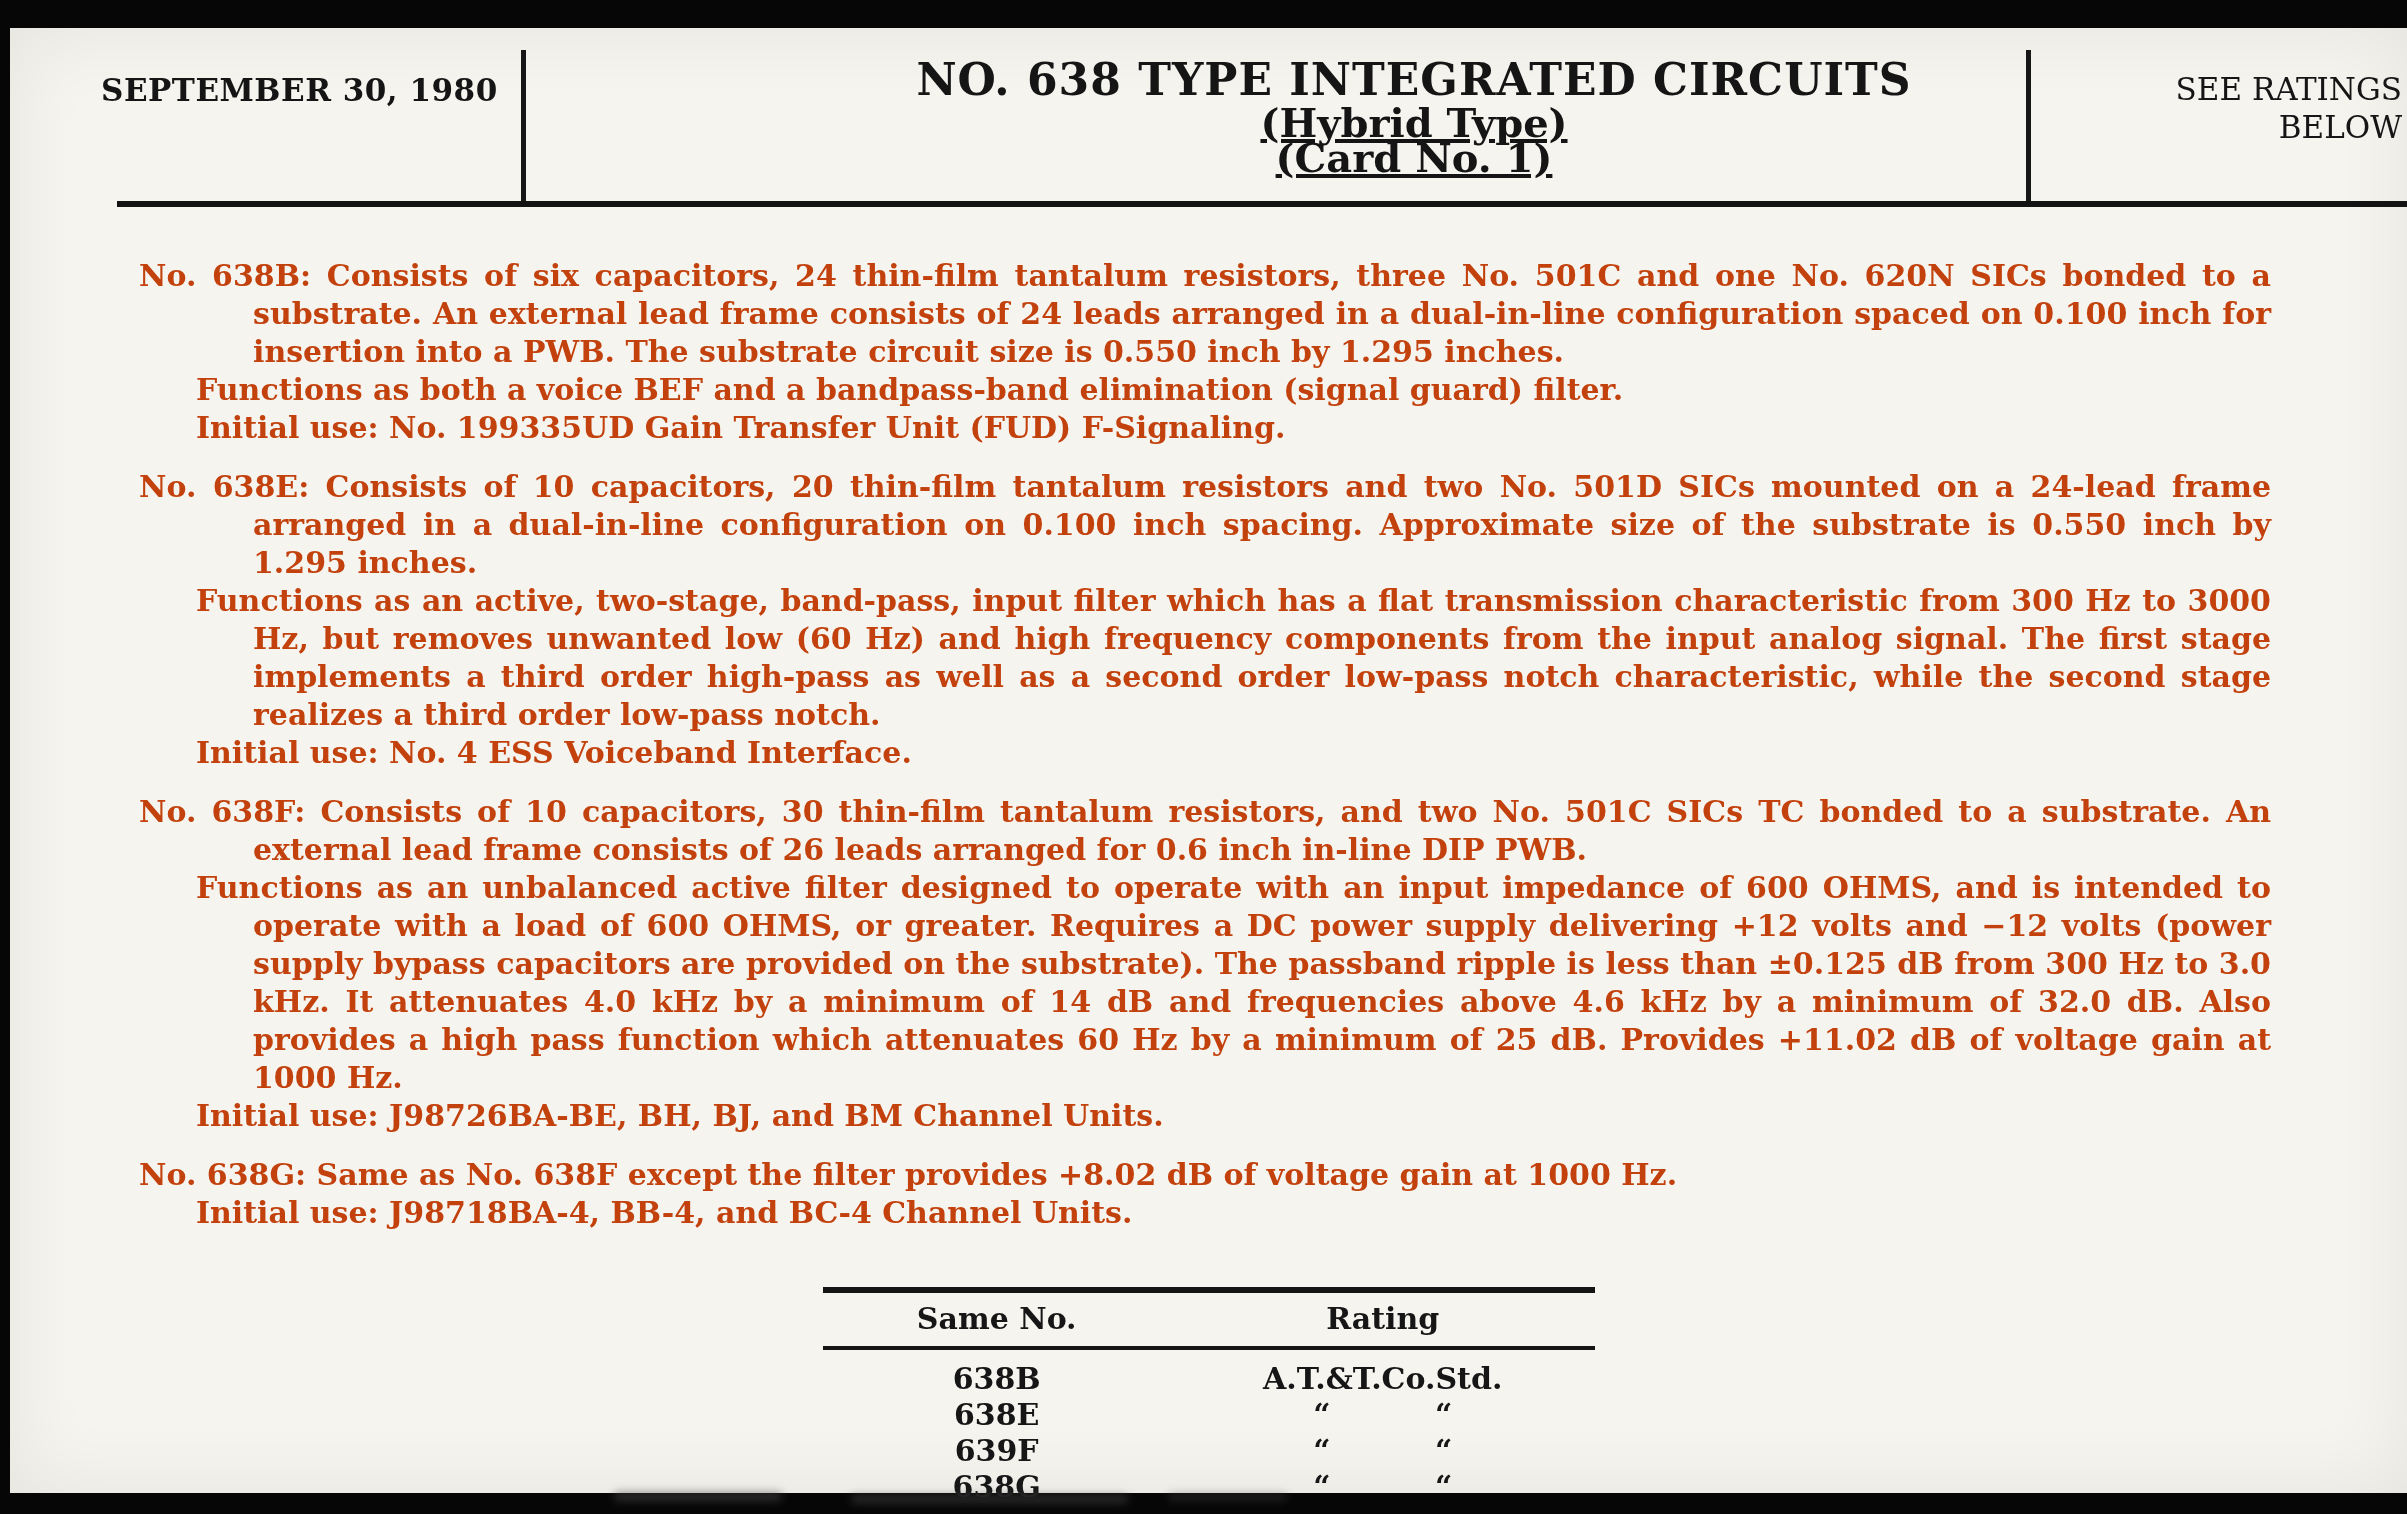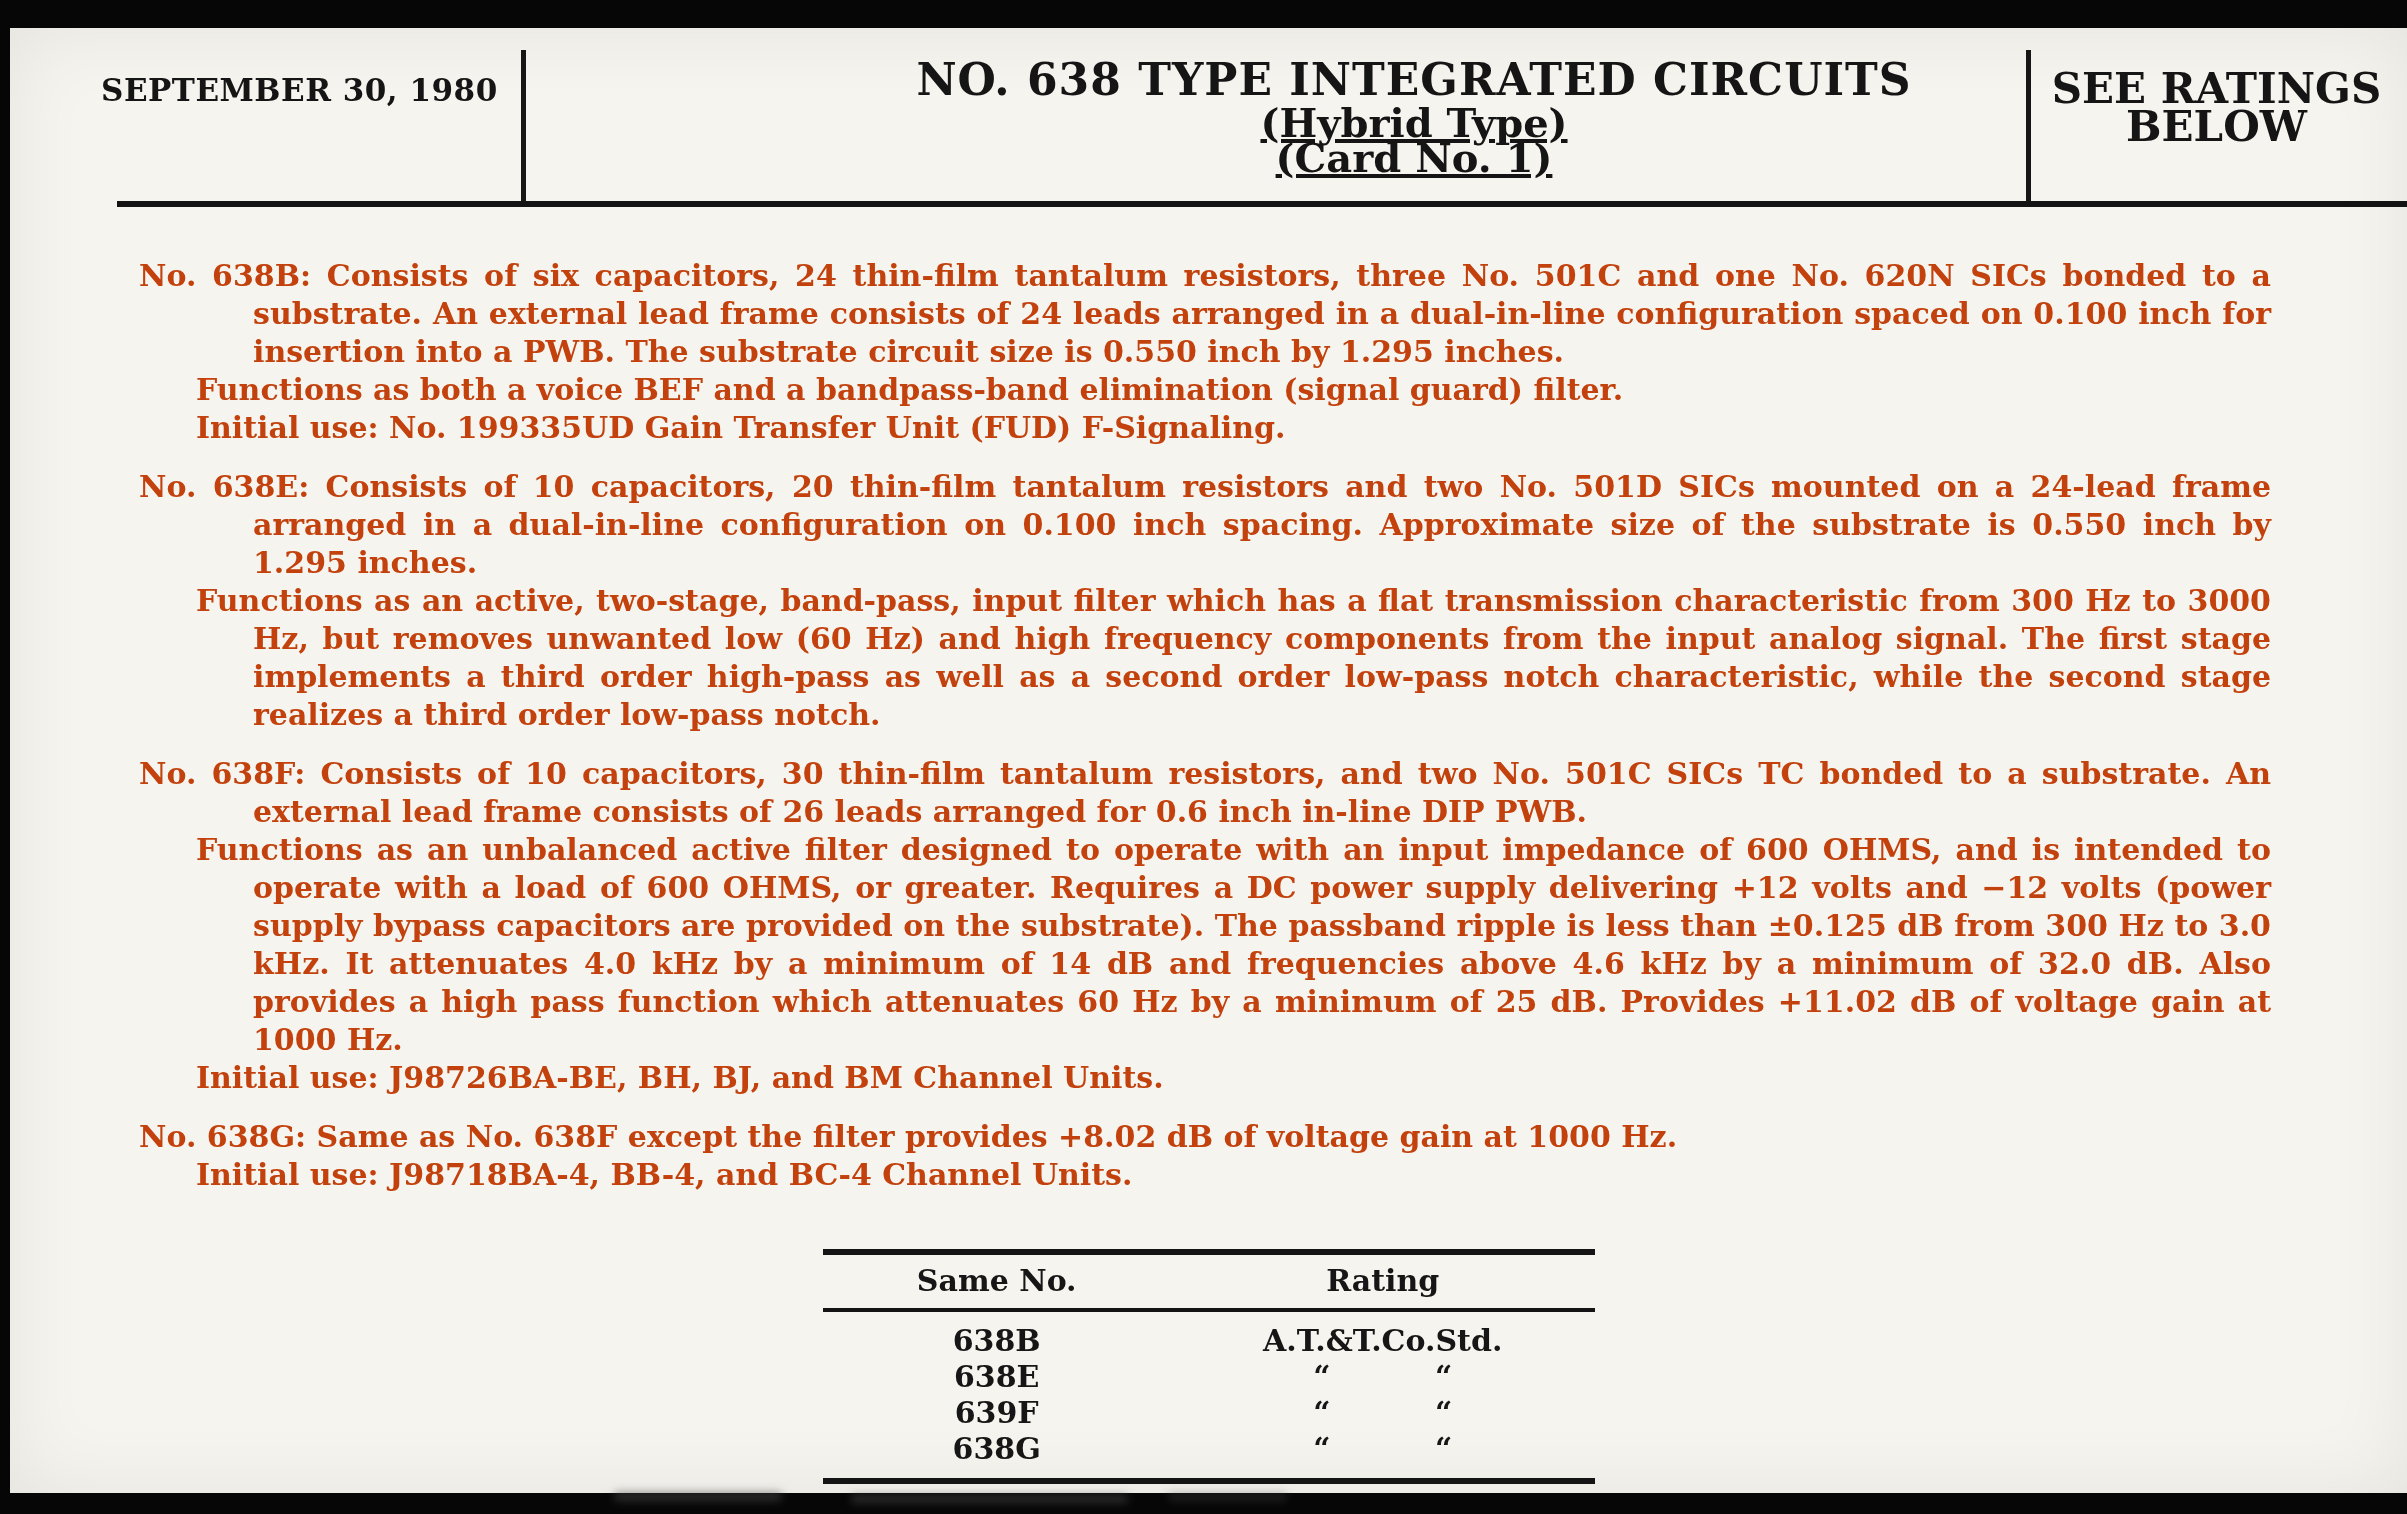--- a/index.html
+++ b/index.html
@@ -33,21 +33,21 @@
   .hdr-div-left  { left:477px; }
   .hdr-div-right { left:1982px; }
   .hdr-title-block {
     position:absolute; left:482px; width:1776px; top:26px;
     text-align:center;
   }
   .hdr-title { font-size:44px; font-weight:700; letter-spacing:1px; }
   .hdr-sub   { font-size:40px; font-weight:700; line-height:35px;text-decoration:underline; }
   .hdr-ratings {
     position:absolute; left:1987px; right:6px; top:42px;
-    text-align:center; font-size:42px; font-weight:700; line-height:38px;
+    text-align:right; font-size:31px; font-weight:400; line-height:38px;
   }
   .hdr-rule {
     position:absolute; left:73px; right:0; top:173px; height:6px;
     background:#131313;
   }
 
   
   .content {
     flex:0 0 auto;
     margin-top:50px;
@@ -130,20 +130,21 @@
 
       <div class="entry">
         <div class="p-desc">No. 638B: Consists of six capacitors, 24 thin-film tantalum resistors, three No. 501C and one No. 620N SICs bonded to a substrate. An external lead frame consists of 24 leads arranged in a dual-in-line configuration spaced on 0.100 inch for insertion into a PWB. The substrate circuit size is 0.550 inch by 1.295 inches.</div>
         <div class="p-sub">Functions as both a voice BEF and a bandpass-band elimination (signal guard) filter.</div>
         <div class="p-sub">Initial use: No. 199335UD Gain Transfer Unit (FUD) F-Signaling.</div>
       </div>
 
       <div class="entry">
         <div class="p-desc">No. 638E: Consists of 10 capacitors, 20 thin-film tantalum resistors and two No. 501D SICs mounted on a 24-lead frame arranged in a dual-in-line configuration on 0.100 inch spacing. Approximate size of the substrate is 0.550 inch by 1.295 inches.</div>
         <div class="p-sub">Functions as an active, two-stage, band-pass, input filter which has a flat transmission characteristic from 300 Hz to 3000 Hz, but removes unwanted low (60 Hz) and high frequency components from the input analog signal. The first stage implements a third order high-pass as well as a second order low-pass notch characteristic, while the second stage realizes a third order low-pass notch.</div>
+        <div class="p-sub">Initial use: No. 4 ESS Voiceband Interface.</div>
       </div>
 
       <div class="entry">
         <div class="p-desc">No. 638F: Consists of 10 capacitors, 30 thin-film tantalum resistors, and two No. 501C SICs TC bonded to a substrate. An external lead frame consists of 26 leads arranged for 0.6 inch in-line DIP PWB.</div>
         <div class="p-sub">Functions as an unbalanced active filter designed to operate with an input impedance of 600 OHMS, and is intended to operate with a load of 600 OHMS, or greater. Requires a DC power supply delivering +12 volts and −12 volts (power supply bypass capacitors are provided on the substrate). The passband ripple is less than ±0.125 dB from 300 Hz to 3.0 kHz. It attenuates 4.0 kHz by a minimum of 14 dB and frequencies above 4.6 kHz by a minimum of 32.0 dB. Also provides a high pass function which attenuates 60 Hz by a minimum of 25 dB. Provides +11.02 dB of voltage gain at 1000 Hz.</div>
         <div class="p-sub">Initial use: J98726BA-BE, BH, BJ, and BM Channel Units.</div>
       </div>
 
       <div class="entry">
         <div class="p-desc">No. 638G: Same as No. 638F except the filter provides +8.02 dB of voltage gain at 1000 Hz.</div>

